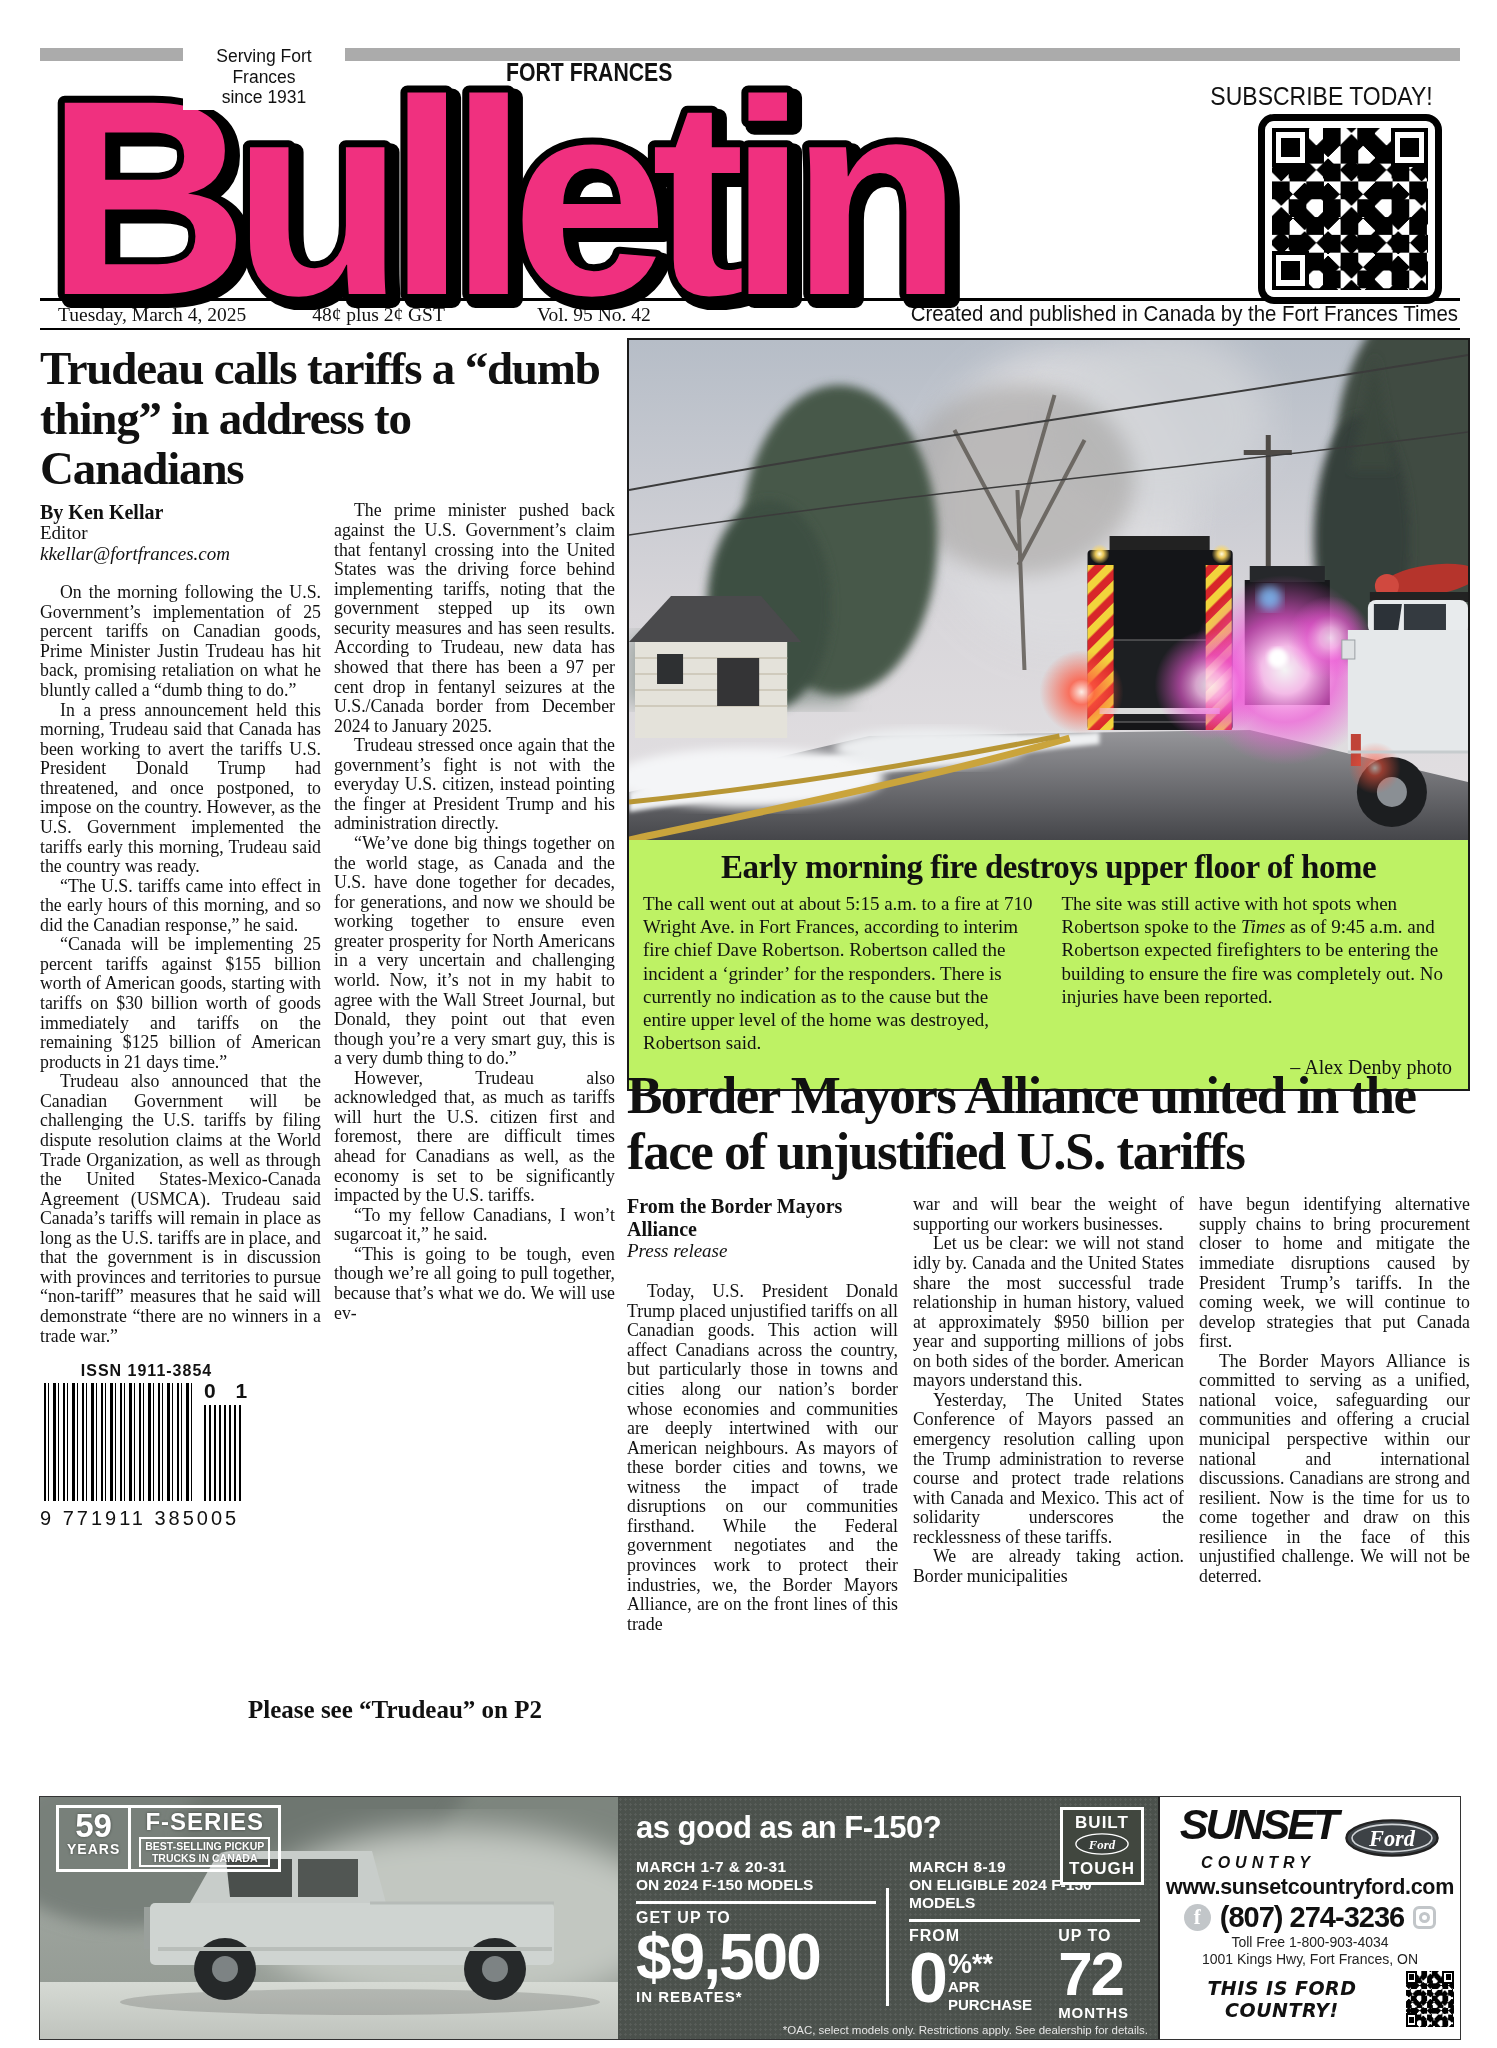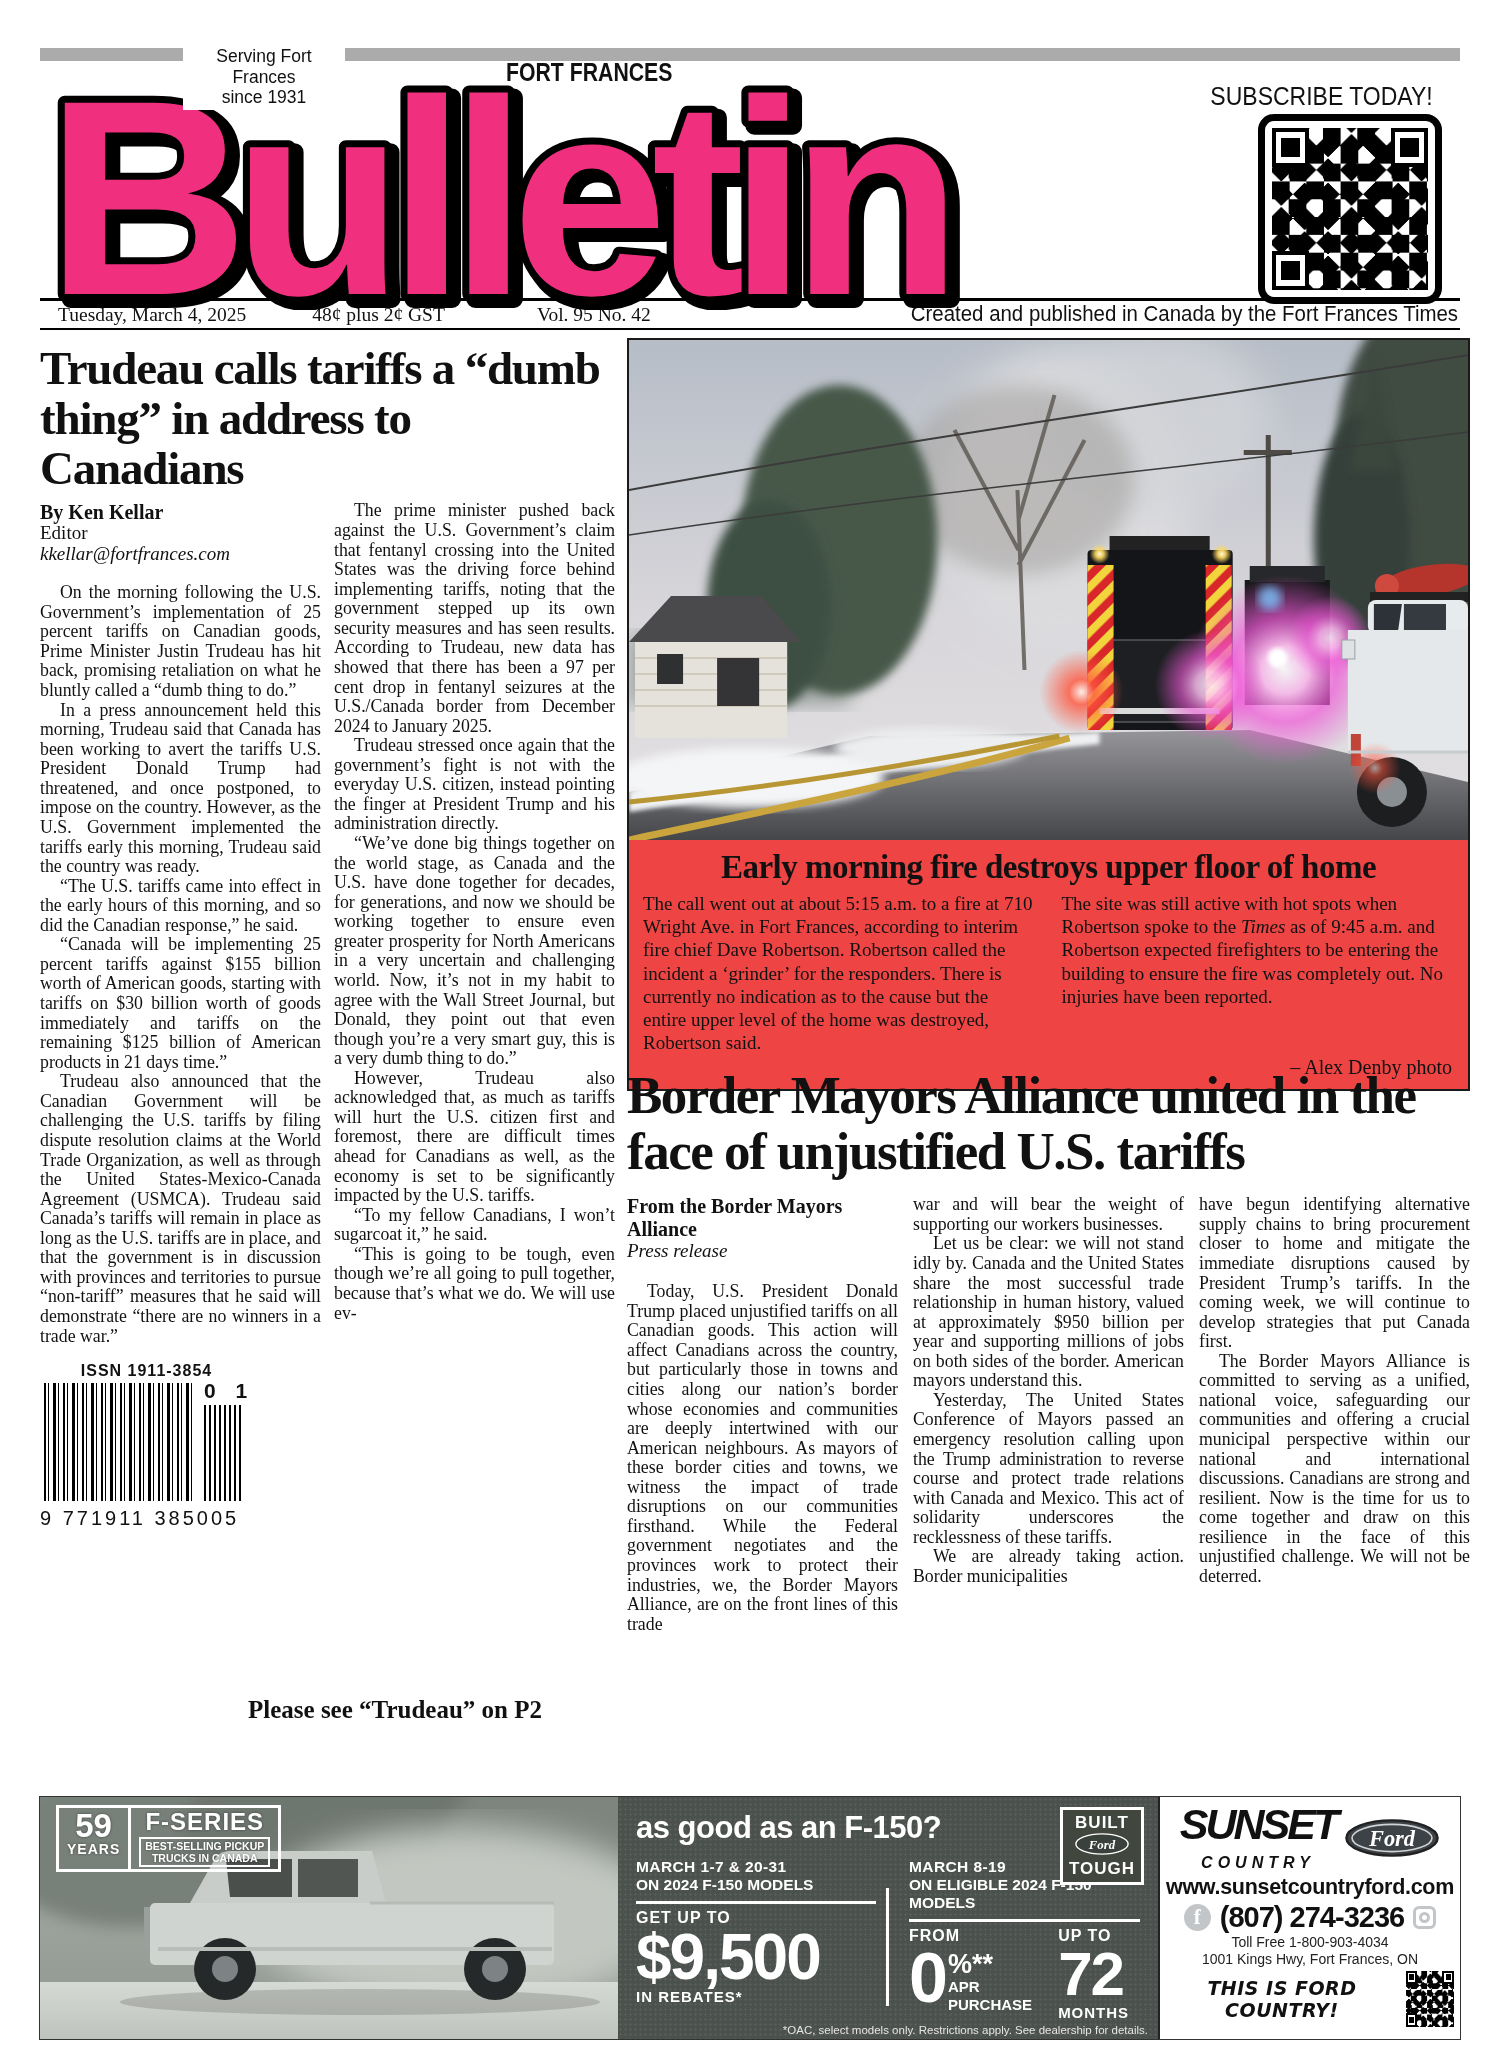--- a/index.html
+++ b/index.html
@@ -48,21 +48,21 @@
   .bc-wrap{position:relative;width:220px;height:120px;}
   .bars{position:absolute;left:4px;top:0;width:152px;height:118px;
         background:repeating-linear-gradient(90deg,#000 0 2px,#fff 2px 4px,#000 4px 5px,#fff 5px 9px,#000 9px 12px,#fff 12px 14px,#000 14px 15px,#fff 15px 19px);}
   .bc-addon{position:absolute;left:164px;top:-4px;font-family:"Liberation Sans",sans-serif;
             font-weight:bold;font-size:21px;letter-spacing:7px;}
   .addon-bars{position:absolute;left:164px;top:22px;width:40px;height:96px;
         background:repeating-linear-gradient(90deg,#000 0 2px,#fff 2px 5px,#000 5px 7px,#fff 7px 10px);}
   .bc-num{font-family:"Liberation Sans",sans-serif;font-size:20px;letter-spacing:3px;margin-top:4px;}
   .please-see{position:absolute;left:248px;top:1696px;font-size:25px;font-weight:bold;}
   
-  .photo-box{position:absolute;left:627px;top:338px;width:843px;border:2px solid #1a1a1a;background:#ef4444;box-sizing:border-box;}
+  .photo-box{position:absolute;left:627px;top:338px;width:843px;border:2px solid #1a1a1a;background:#bef264;box-sizing:border-box;}
   .photo-box svg.photo{display:block;width:100%;height:500px;}
   .cut-head{font-size:33px;font-weight:bold;text-align:center;letter-spacing:-.5px;margin:9px 6px 6px;}
   .cut-cols{display:flex;gap:26px;padding:0 14px;font-size:19px;line-height:1.22;}
   .cut-cols>div{flex:1;}
   .credit{text-align:right;font-size:20px;padding:2px 16px 10px;}
   
   .art-right{position:absolute;left:627px;top:1068px;width:843px;}
   .head2{font-size:53px;font-weight:bold;line-height:1.05;letter-spacing:-1.5px;margin:0;}
   .cols3{display:flex;gap:15px;margin-top:16px;}
   .col3{flex:1;text-align:justify;font-size:17.8px;line-height:1.1;}

